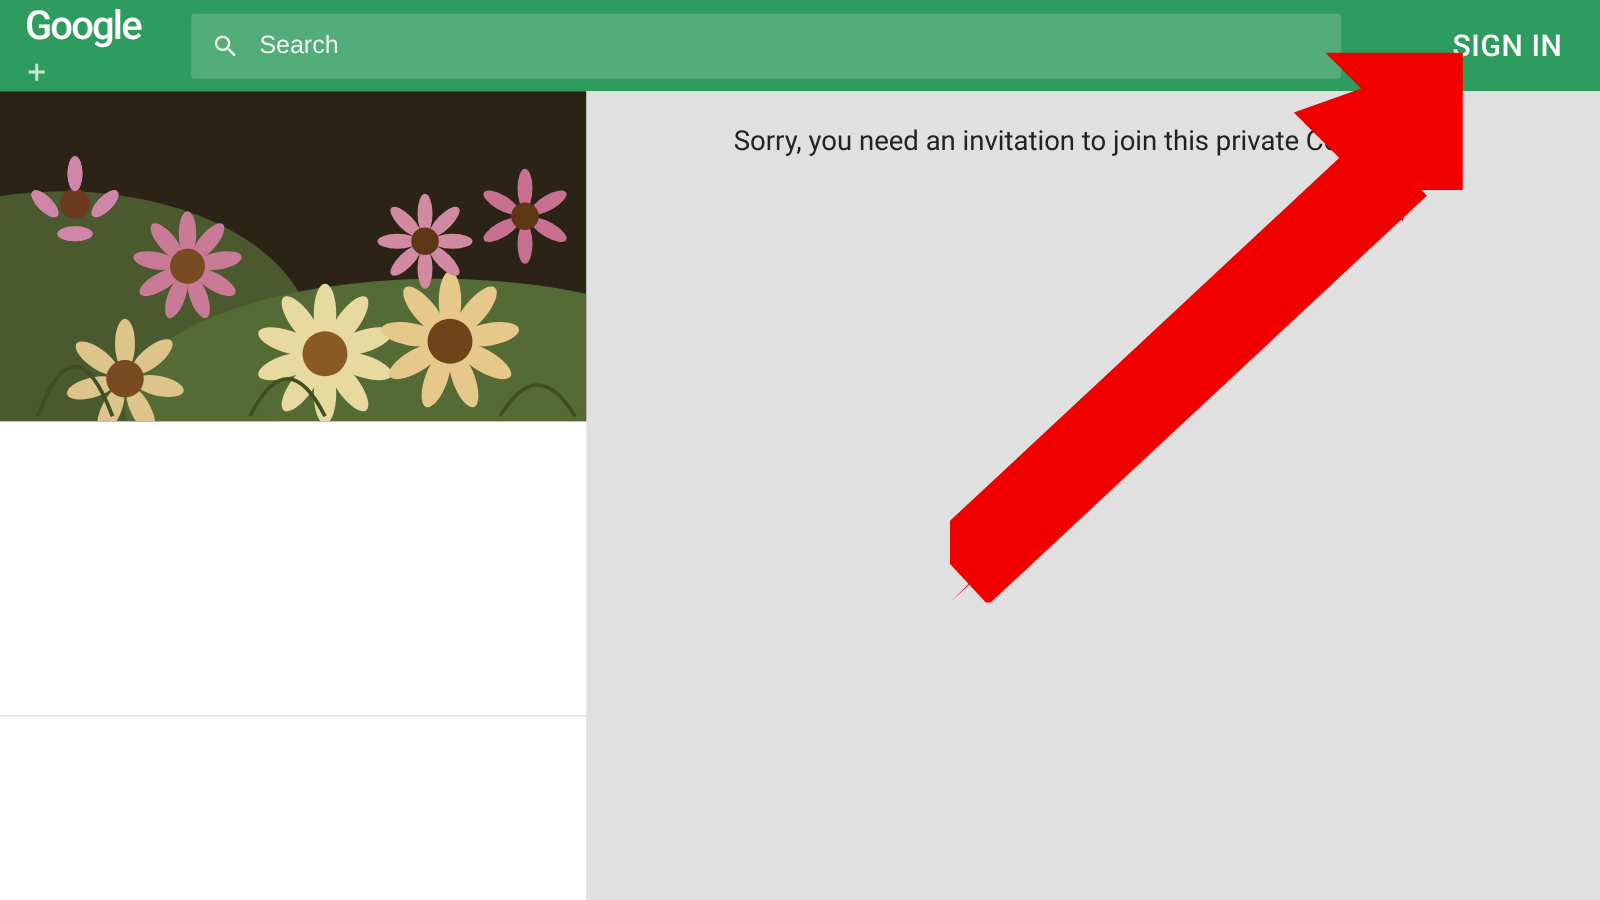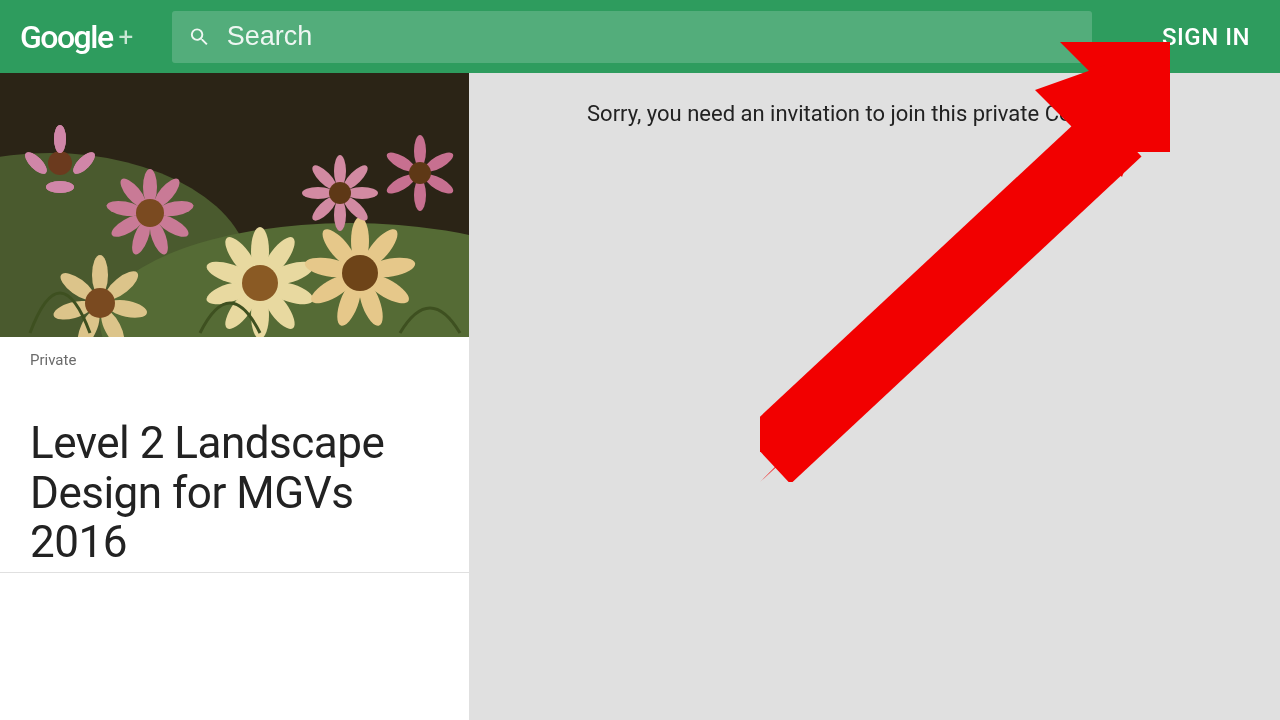--- a/index.html
+++ b/index.html
@@ -18,23 +18,23 @@
       align-items: center;
       padding: 0 20px;
       gap: 40px;
     }
     .logo {
       color: #fff;
       font-size: 32px;
       font-weight: 500;
       letter-spacing: -1.5px;
       display: flex;
-      align-items: center;
       gap: 4px;
       white-space: nowrap;
+      flex-direction: column;
     }
     .logo-plus {
       font-size: 26px;
       font-weight: 400;
       color: #c8e6d4;
       margin-left:2px;
     }
     .search-box {
       flex: 1;
       background: rgba(255,255,255,0.18);
@@ -44,21 +44,21 @@
       align-items: center;
       padding: 0 16px;
       gap: 16px;
       max-width: 920px;
     }
     .search-box svg { width: 24px; height: 24px; fill:#fff; opacity:0.9;}
     .search-box input {
       border: none;
       background: transparent;
       color: #fff;
-      font-size: 27px;
+      font-size: 20px;
       font-weight: 300;
       outline: none;
       width: 100%;
     }
     .search-box input::placeholder {
       color: #fff;
       opacity: 0.9;
       font-weight: 400;
     }
     .signin {
@@ -251,24 +251,20 @@
               <ellipse rx="8" ry="20" fill="#dcc48a" transform="rotate(255) translate(0 -28)"></ellipse>
               <ellipse rx="8" ry="20" fill="#dcc48a" transform="rotate(306) translate(0 -28)"></ellipse>
             </g>
             <circle r="15" fill="#7a4a20"></circle>
           </g>
           <path d="M30 260 Q 60 180 90 260" stroke="#3e5020" stroke-width="3" fill="none"></path>
           <path d="M200 260 Q 230 200 260 260" stroke="#3e5020" stroke-width="3" fill="none"></path>
           <path d="M400 260 Q 430 210 460 260" stroke="#3e5020" stroke-width="3" fill="none"></path>
         </svg>
       </div>
-      <div class="side-inner">
-        <div class="privacy">Private</div>
-        <div class="title">Level 2 Landscape Design for MGVs 2016</div>
-      </div>
     </div>
     <div class="sidebar-bottom"></div>
   </div>
   <div class="main">
     <div class="message">Sorry, you need an invitation to join this private Community.</div>
   </div>
 </div>
 
 <svg class="arrow" viewBox="0 0 440 440">
   <g fill="#f20000">

